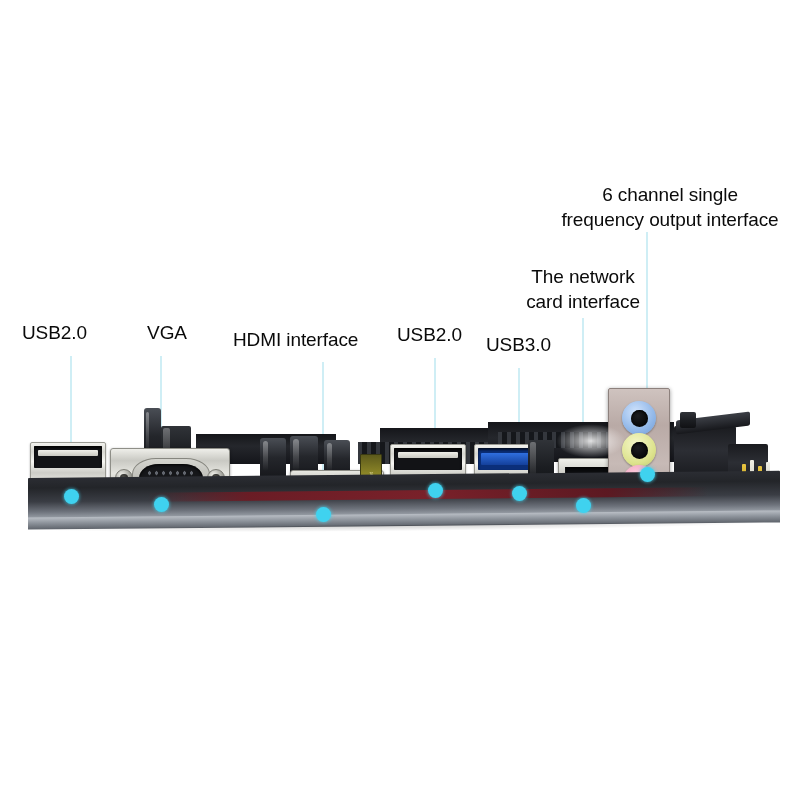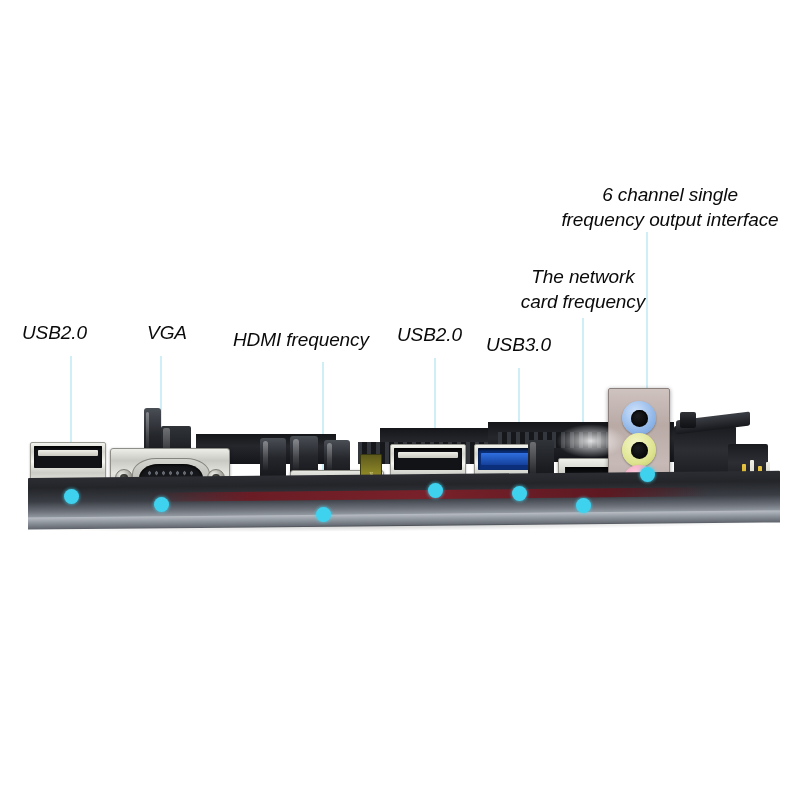--- a/index.html
+++ b/index.html
@@ -16,21 +16,20 @@
   
   .label{
     position:absolute;
     color:#0a0a0a;
     font-size:19px;
     line-height:25px;
     font-weight:400;
     white-space:pre-line;
     text-align:center;
     letter-spacing:-0.1px;
-    font-style:italic;
     -webkit-font-smoothing:antialiased;
   }
   .label.l-left{text-align:left;}
 
   
   .leader{
     position:absolute;
     width:2px;
     background:#cfeef5;
   }
@@ -264,28 +263,28 @@
 </style>
 </head>
 <body>
 
 <div id="stage">
 
   <div class="label l-left" style="left:22px;  top:320px; width:100px;">USB2.0</div>
 
   <div class="label l-left" style="left:132px; top:320px; width:70px;text-align:center;">VGA</div>
 
-  <div class="label l-left" style="left:233px; top:327px; width:180px;">HDMI frequency</div>
+  <div class="label l-left" style="left:233px; top:327px; width:180px;">HDMI interface</div>
 
   <div class="label l-left" style="left:397px; top:322px; width:100px;">USB2.0</div>
 
   <div class="label l-left" style="left:486px; top:332px; width:100px;">USB3.0</div>
 
   <div class="label" style="left:508px; top:264px; width:150px;">The network
-card frequency</div>
+card interface</div>
 
   <div class="label" style="left:545px; top:182px; width:250px;">6 channel single
 frequency output interface</div>
 
   <div class="leader" style="left:70px;  top:356px; height:140px;"></div>
   <div class="leader" style="left:160px; top:356px; height:148px;"></div>
   <div class="leader" style="left:322px; top:362px; height:152px;"></div>
   <div class="leader" style="left:434px; top:358px; height:132px;"></div>
   <div class="leader" style="left:518px; top:368px; height:125px;"></div>
   <div class="leader" style="left:582px; top:318px; height:187px;"></div>

